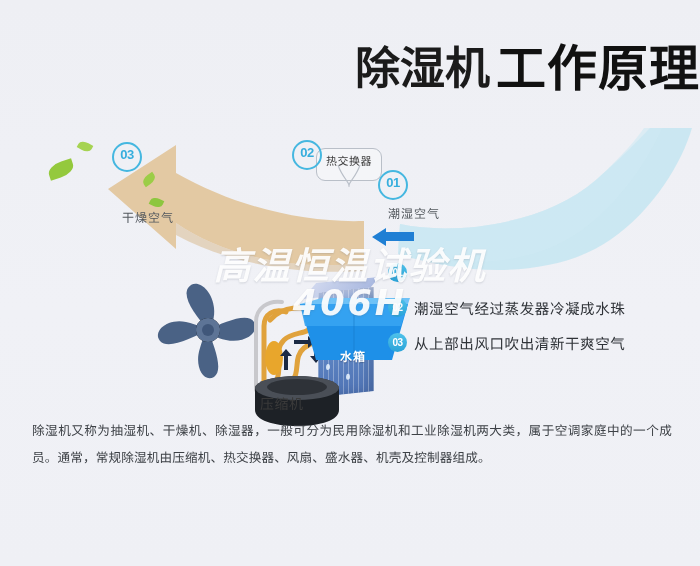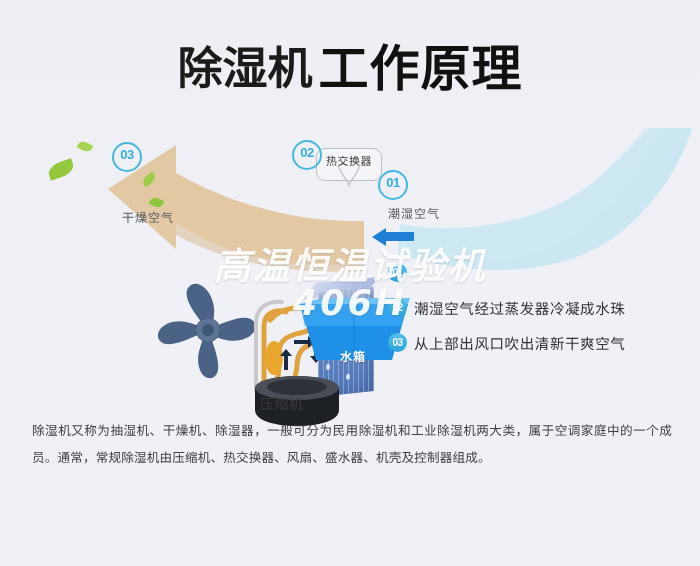--- a/index.html
+++ b/index.html
@@ -22,21 +22,21 @@
     background: linear-gradient(180deg, #eeeff4 0%, #f0f1f6 55%, #eff0f5 100%);
     overflow: hidden;
   }
 
   
   .title-wrap {
     position: absolute;
     left: 0;
     top: 28px;
     width: 700px;
-    text-align: center;
+    text-align: right;
     white-space: nowrap;
   }
   .title-a {
     font-family: "DejaVu Sans", "Liberation Sans", sans-serif;
     font-size: 45px;
     font-weight: 700;
     color: #1b1b1b;
     letter-spacing: 0px;
     vertical-align: middle;
   }

